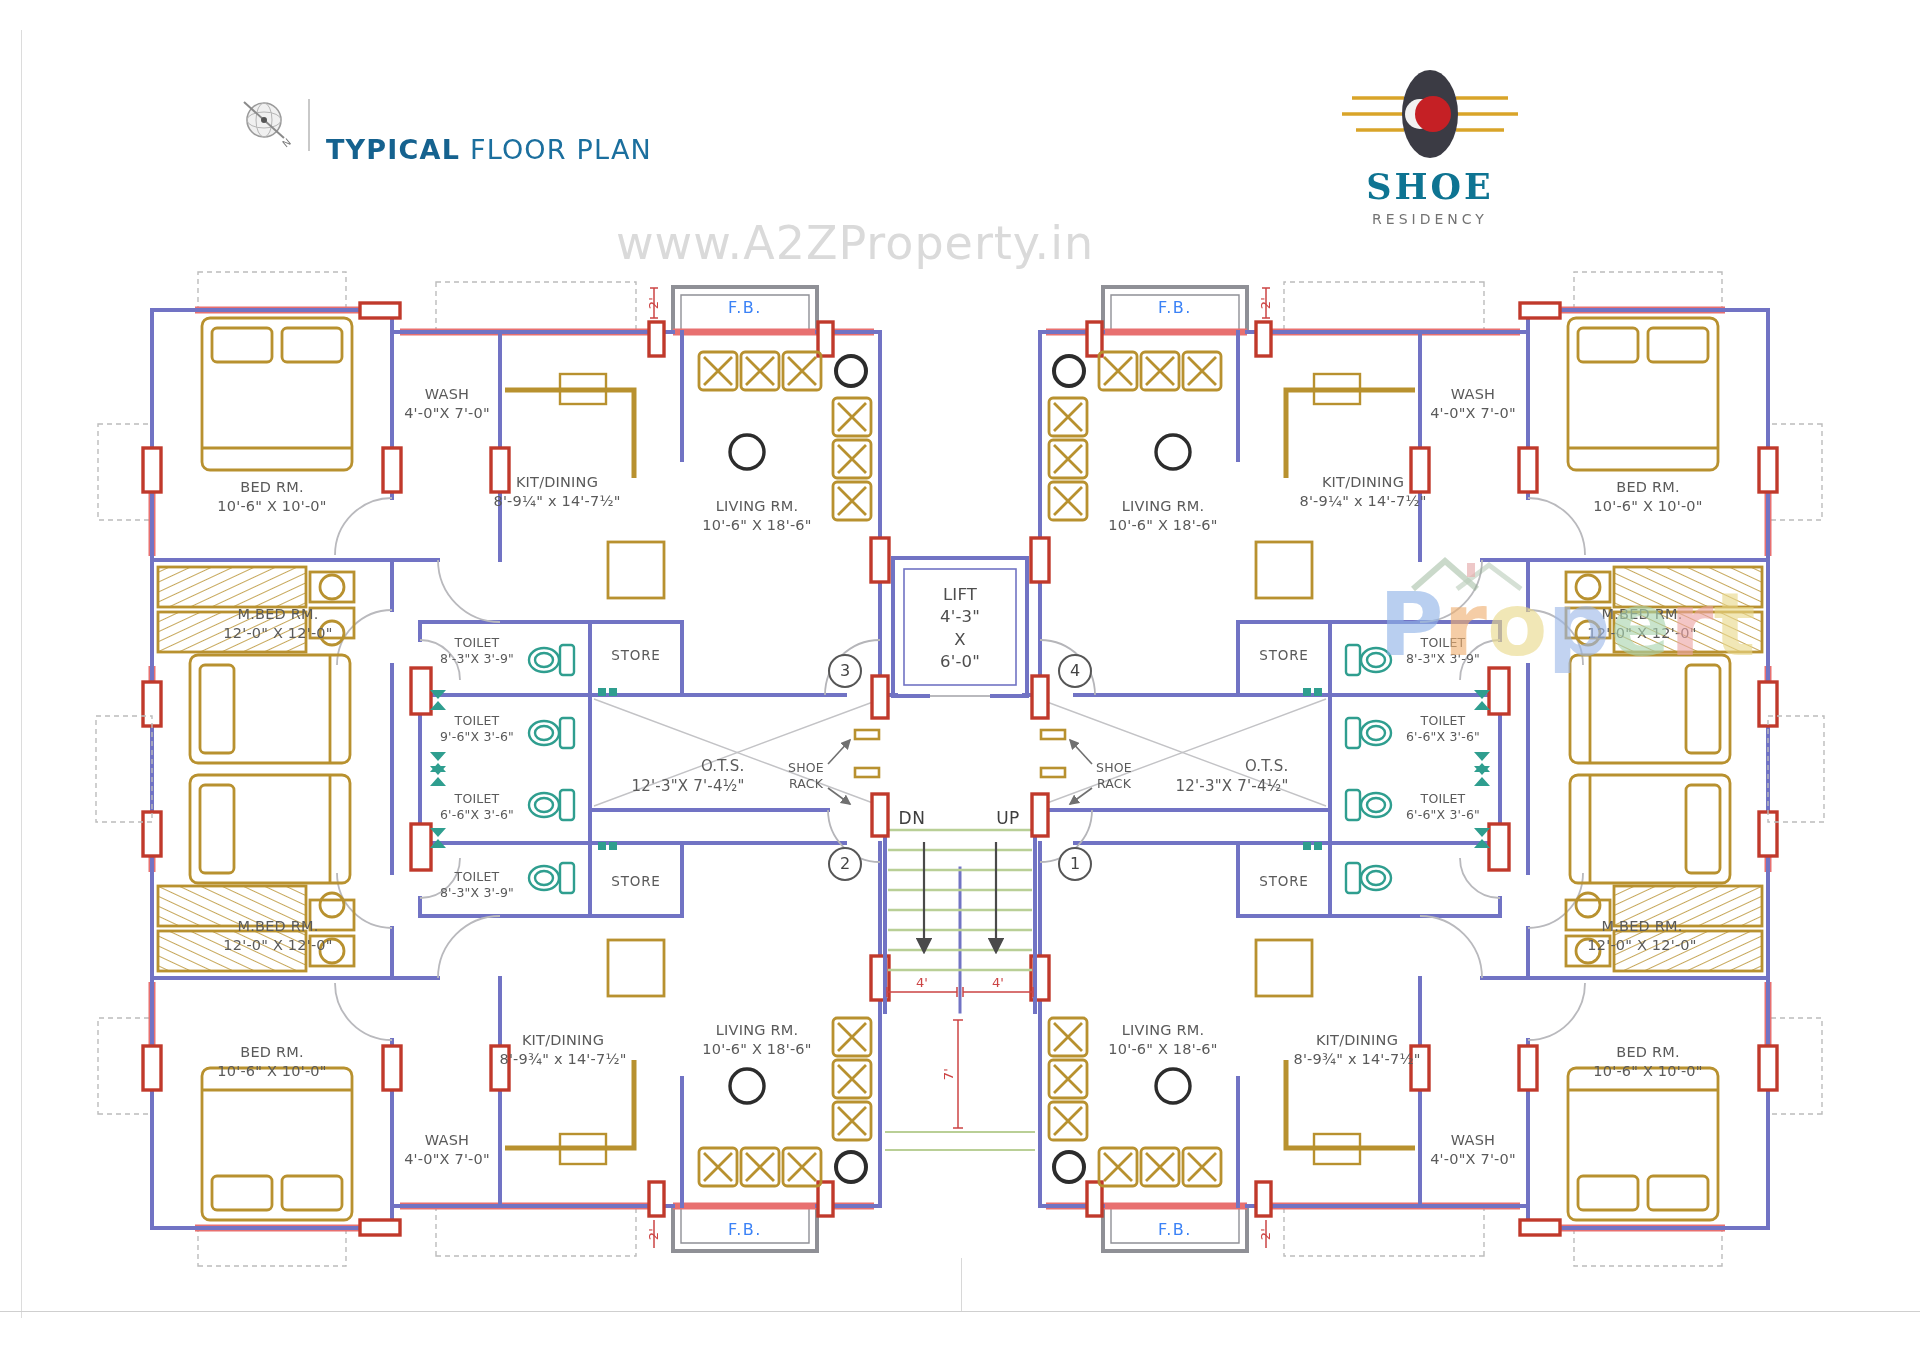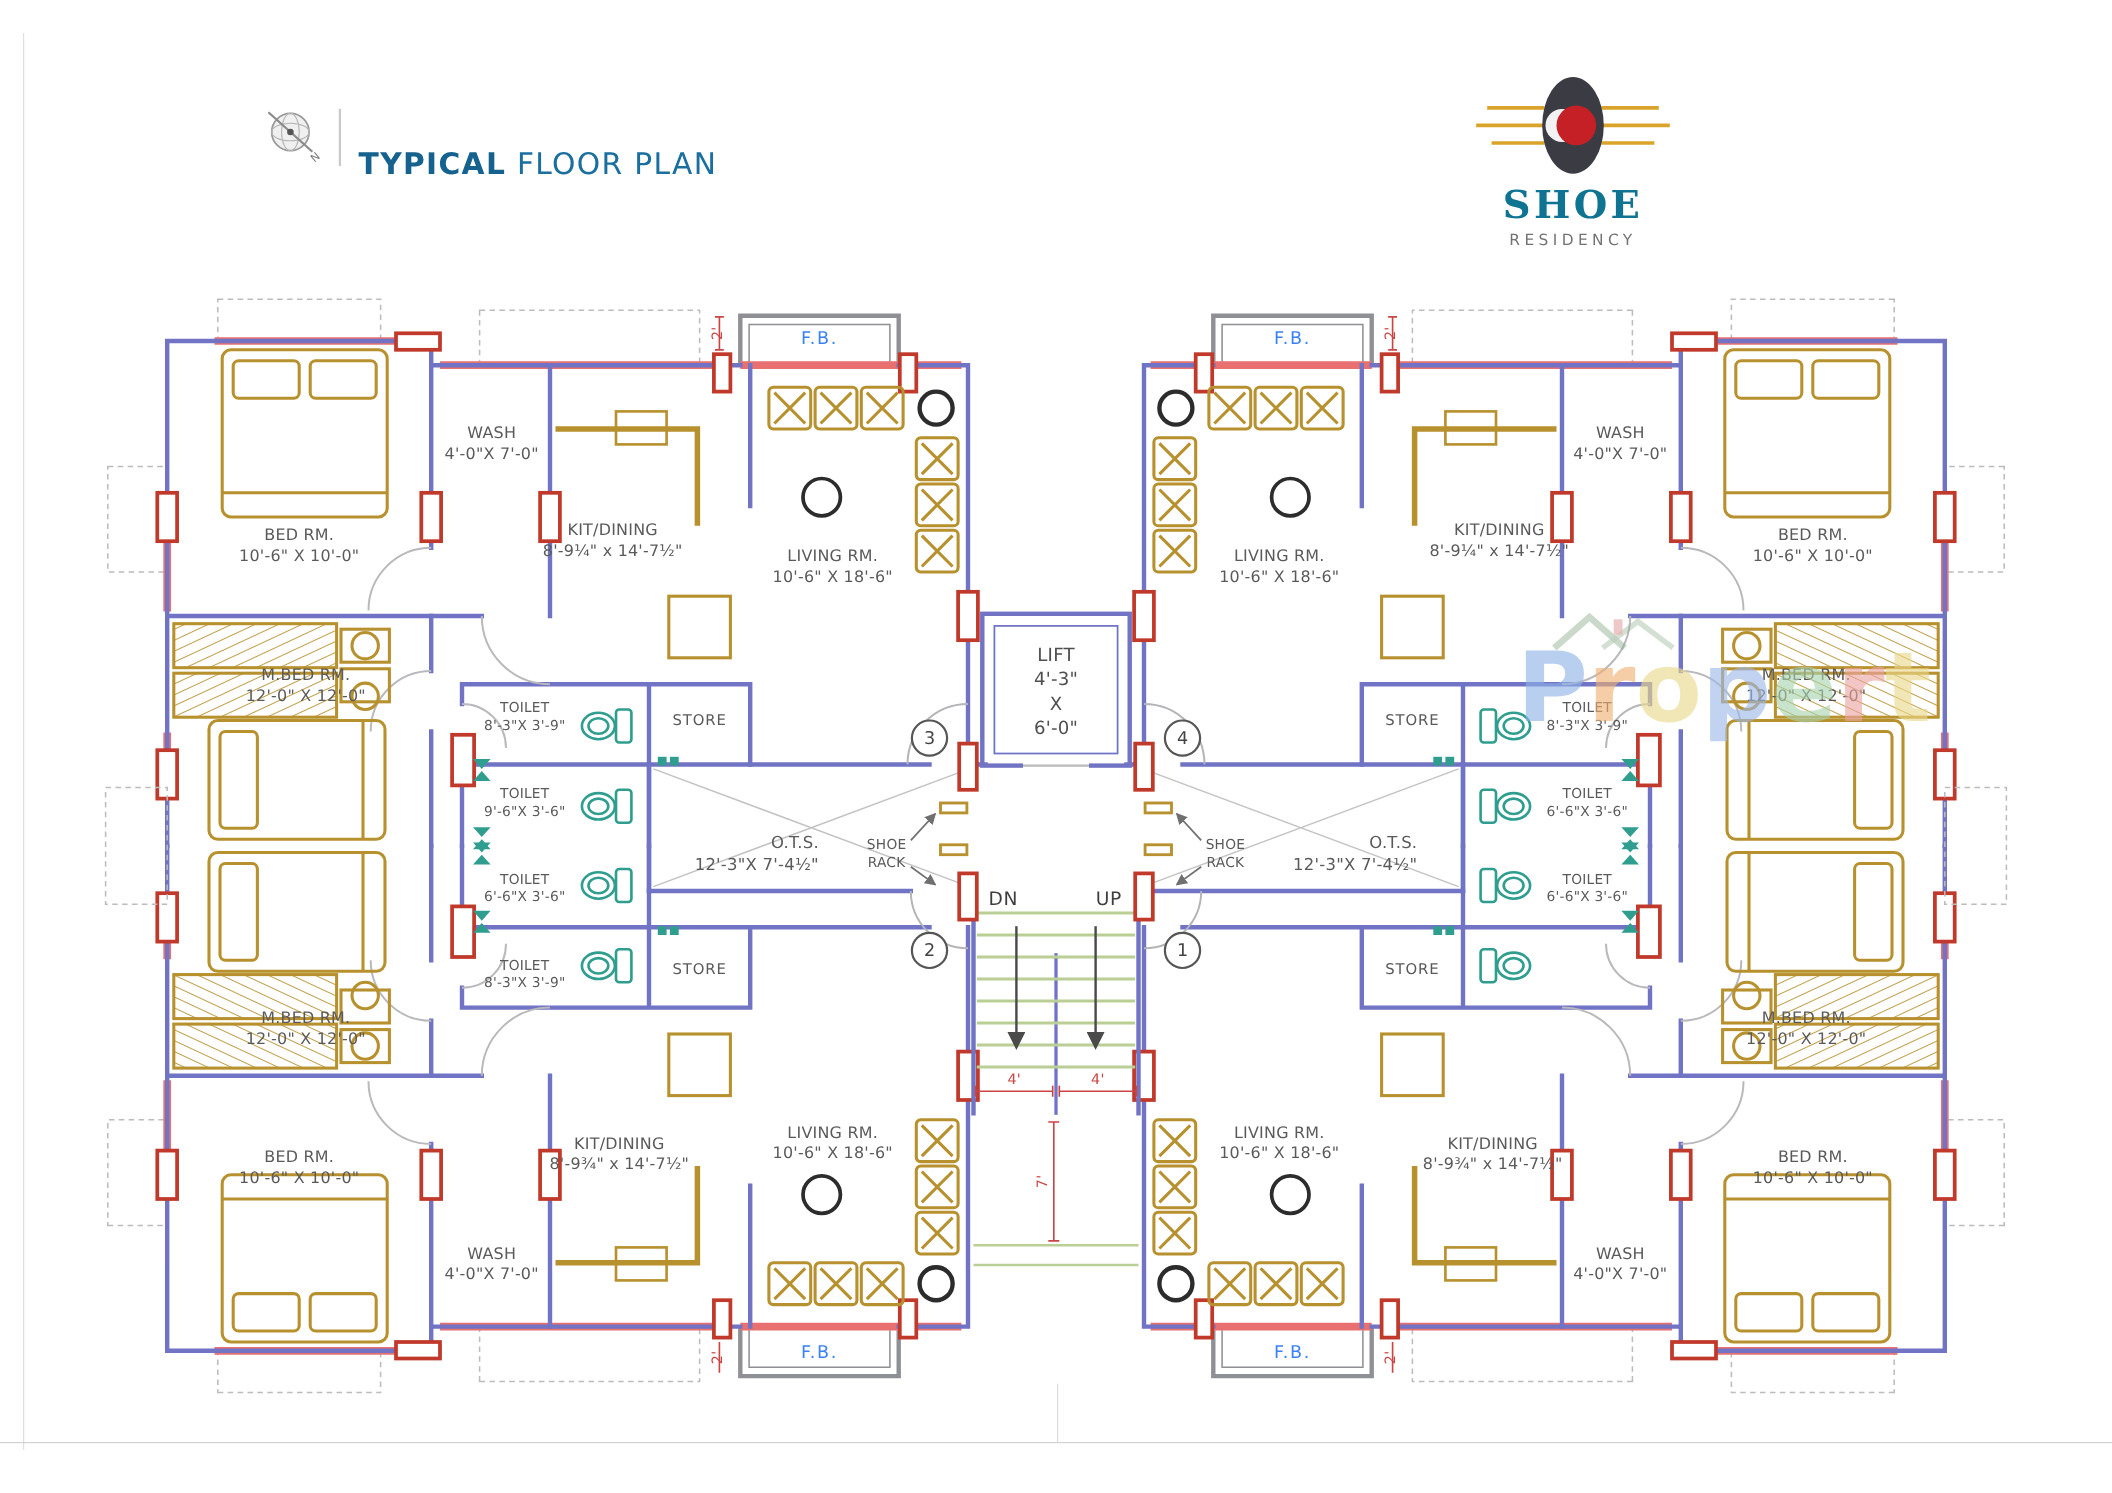--- a/index.html
+++ b/index.html
@@ -76,20 +76,21 @@
       <line x1="124" y1="46" x2="188" y2="46" stroke="#d9a429" stroke-width="3.4"></line>
       <line x1="126" y1="62" x2="174" y2="62" stroke="#d9a429" stroke-width="3.4"></line>
       <ellipse cx="100" cy="46" rx="28" ry="44" fill="#3b3b44"></ellipse>
       <circle cx="90" cy="46" r="15" fill="#f2f2f2"></circle>
       <circle cx="103" cy="46" r="18" fill="#c52025"></circle>
     </svg>
     <div class="logo-name">SHOE</div>
     <div class="logo-sub">RESIDENCY</div>
   </div>
 
+  <div class="wm-top">www.A2ZProperty.in</div>
 
   <svg width="1920" height="1357" viewBox="0 0 1920 1357" style="position:absolute;left:0;top:0">
     <defs>
       <pattern id="hatch" width="9" height="9" patternUnits="userSpaceOnUse" patternTransform="rotate(65)">
         <line x1="0" y1="0" x2="0" y2="9" stroke="#b8912f" stroke-width="1.6"></line>
       </pattern>
       <marker id="arw" viewBox="0 0 10 10" refX="8.5" refY="5" markerWidth="7.5" markerHeight="7.5" orient="auto-start-reverse">
         <path d="M0,0 L10,5 L0,10 z" fill="#4a4a4a"></path>
       </marker>
       <marker id="arwg" viewBox="0 0 10 10" refX="8.5" refY="5" markerWidth="6.5" markerHeight="6.5" orient="auto-start-reverse">

